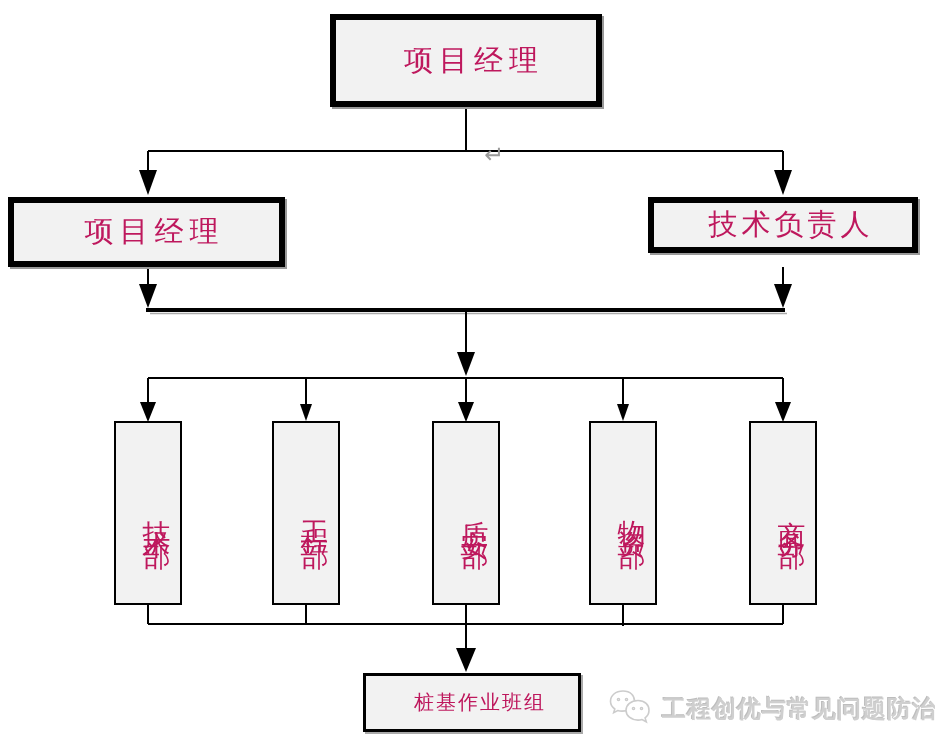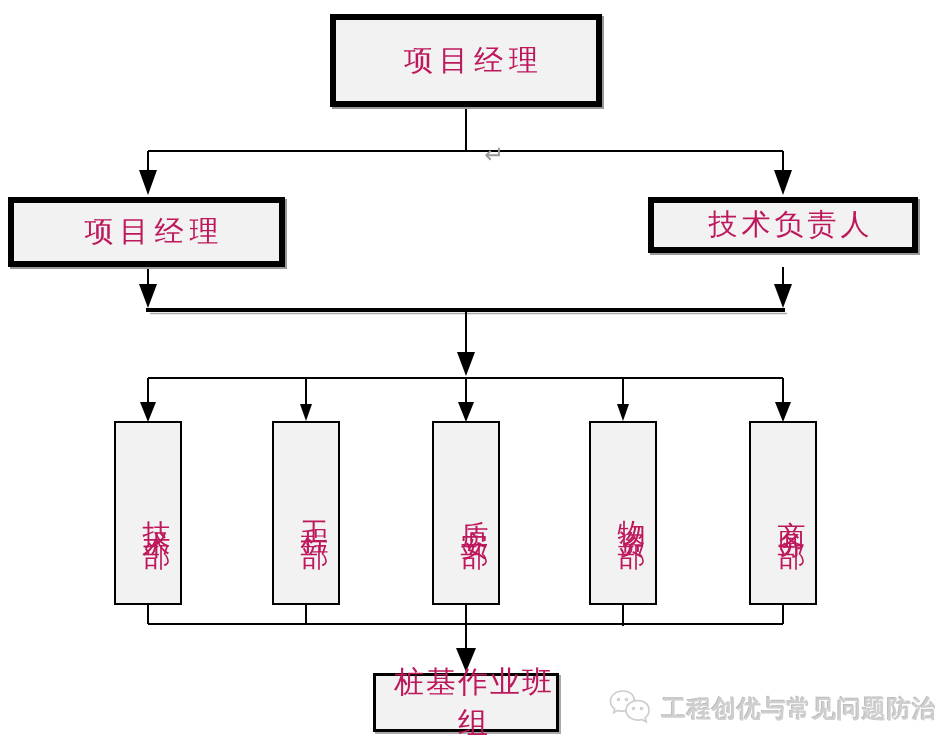--- a/index.html
+++ b/index.html
@@ -53,22 +53,22 @@
     top: 421px; width: 68px; height: 184px;
     font-size: 28px;
     border-width: 2px;
   }
   .node.dept .vtext {
     writing-mode: vertical-rl;
     text-orientation: upright;
     letter-spacing: 10px;
   }
   .node.bottom-node {
-    left: 373px; top: 673px; width: 186px; height: 59px;
-    font-size: 30px; letter-spacing: 2px;
+    left: 363px; top: 673px; width: 218px; height: 59px;
+    font-size: 20px; letter-spacing: 2px;
     border-width: 3px;
     box-shadow: 2px 2px 0 #aaa;
   }
   .dept-1 { left: 114px; }
   .dept-2 { left: 272px; }
   .dept-3 { left: 432px; }
   .dept-4 { left: 589px; }
   .dept-5 { left: 749px; }
   .return-mark {
     position: absolute;

